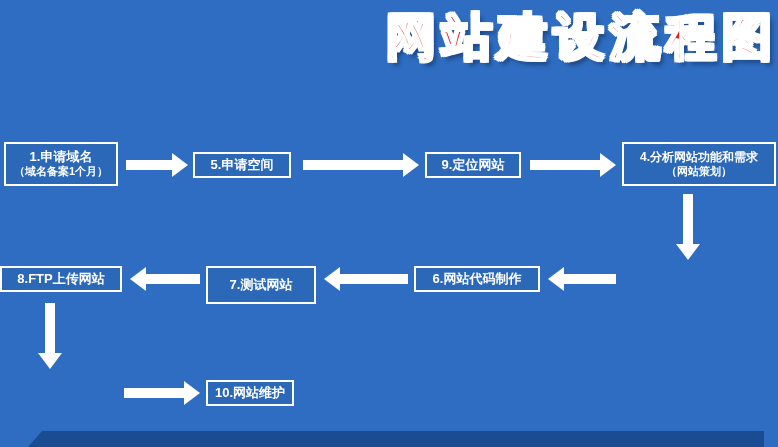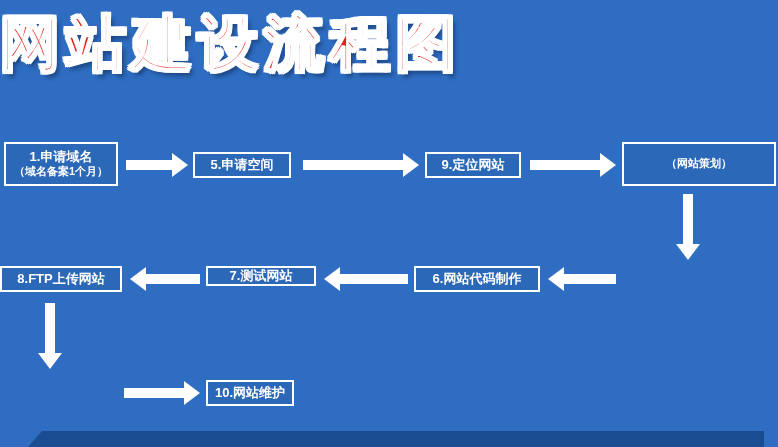--- a/index.html
+++ b/index.html
@@ -5,22 +5,22 @@
   html,body{margin:0;padding:0;}
   .stage{
     position:relative;
     width:778px;height:447px;
     background:#2e6dc1;
     overflow:hidden;
     font-family:"Liberation Sans","DejaVu Sans",sans-serif;
   }
   .title{
     position:absolute;left:0;right:0;top:4px;
-    text-align:left;
-    font-size:60px;font-weight:bold;
+    text-align:right;
+    font-size:50px;font-weight:bold;
     letter-spacing:6px;
     color:#e2211c;
     -webkit-text-stroke:2px #ffffff;
     text-shadow:
       -2px -2px 0 #ffffff, 2px -2px 0 #ffffff,
       -2px  2px 0 #ffffff, 2px  2px 0 #ffffff,
        0   -2px 0 #ffffff, 0    2px 0 #ffffff,
       -2px  0   0 #ffffff, 2px  0   0 #ffffff,
        4px  5px 4px rgba(15,35,75,.55);
   }
@@ -96,20 +96,21 @@
   <div class="node" style="left:425px;top:152px;width:96px;height:26px">
     <div>9.定位网站</div>
   </div>
 
   <div class="arrow right" style="left:530px;top:153px;width:86px;height:24px">
     <div class="shaft"></div>
     <div class="head"></div>
   </div>
 
   <div class="node" style="left:622px;top:142px;width:154px;height:44px;font-size:12px">
+    <div>4.分析网站功能和需求</div>
     <div class="sub">（网站策划）</div>
   </div>
 
   <div class="arrow down" style="left:676px;top:194px;width:24px;height:66px">
     <div class="shaft"></div>
     <div class="head"></div>
   </div>
 
 
   <div class="arrow left" style="left:548px;top:267px;width:68px;height:24px">
@@ -119,21 +120,21 @@
 
   <div class="node" style="left:414px;top:266px;width:126px;height:26px">
     <div>6.网站代码制作</div>
   </div>
 
   <div class="arrow left" style="left:324px;top:267px;width:84px;height:24px">
     <div class="shaft"></div>
     <div class="head"></div>
   </div>
 
-  <div class="node" style="left:206px;top:266px;width:110px;height:20px">
+  <div class="node" style="left:206px;top:266px;width:110px;height:38px">
     <div>7.测试网站</div>
   </div>
 
   <div class="arrow left" style="left:130px;top:267px;width:70px;height:24px">
     <div class="shaft"></div>
     <div class="head"></div>
   </div>
 
   <div class="node" style="left:0px;top:266px;width:122px;height:26px">
     <div>8.FTP上传网站</div>

